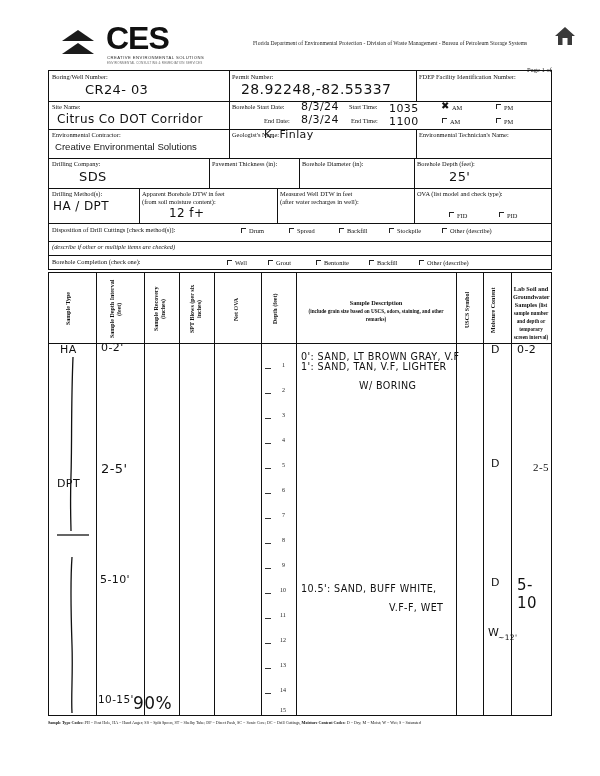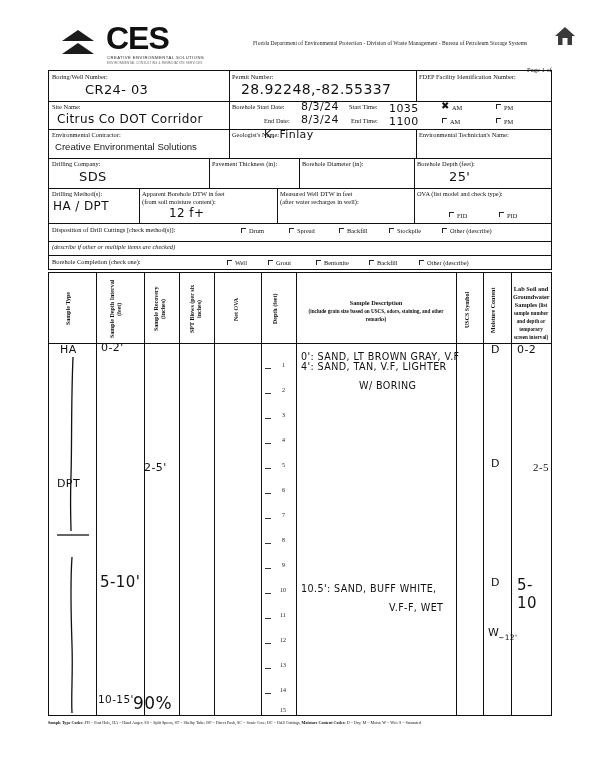--- a/index.html
+++ b/index.html
@@ -232,22 +232,22 @@
 
     <div class="hw" style="left:11px;top:70px;font-size:11px;">HA</div>
     <div class="hw" style="left:8px;top:204px;font-size:11px;">DPT</div>
     <svg class="squiggle" style="left:0;top:62px;width:47px;height:380px;" viewBox="0 0 47 380">
       <path d="M24 22 C22 70 23 110 22 140 C21 170 22 190 22 196" stroke="#111" stroke-width="1.3" fill="none"></path>
       <path d="M8 200 L40 200" stroke="#111" stroke-width="1.3" fill="none"></path>
       <path d="M23 222 C21 250 22 280 23 310 C24 340 22 360 23 378" stroke="#111" stroke-width="1.3" fill="none"></path>
     </svg>
 
     <div class="hw" style="left:52px;top:68px;font-size:11px;">0-2'</div>
-    <div class="hw" style="left:52px;top:188px;font-size:11px;margin-left:43px;">2-5'</div>
-    <div class="hw" style="left:51px;top:300px;font-size:15px;">5-10'</div>
+    <div class="hw" style="left:52px;top:188px;font-size:13px;">2-5'</div>
+    <div class="hw" style="left:51px;top:300px;font-size:11px;">5-10'</div>
     <div class="hw" style="left:49px;top:420px;font-size:10.5px;">10-15'</div>
 
     <div class="hw" style="left:84px;top:420px;font-size:17px;">90%</div>
 
     <div>
       <div class="tick" style="left:216px;top:95px;"></div>
           <div class="dnum" style="left:233px;top:89px;">1</div>
       <div class="tick" style="left:216px;top:120px;"></div>
           <div class="dnum" style="left:233px;top:114px;">2</div>
       <div class="tick" style="left:216px;top:145px;"></div>
@@ -271,21 +271,21 @@
       <div class="tick" style="left:216px;top:370px;"></div>
           <div class="dnum" style="left:231px;top:364px;">12</div>
       <div class="tick" style="left:216px;top:395px;"></div>
           <div class="dnum" style="left:231px;top:389px;">13</div>
       <div class="tick" style="left:216px;top:420px;"></div>
           <div class="dnum" style="left:231px;top:414px;">14</div>
       <div class="dnum" style="left:231px;top:434px;">15</div>
     </div>
 
     <div class="hw" style="left:252px;top:68px;font-size:9.6px;margin-top:10px;">0': SAND, LT BROWN GRAY, V.F</div>
-    <div class="hw" style="left:252px;top:88px;font-size:9.6px;">4': SAND, TAN, V.F, LIGHTER</div>
+    <div class="hw" style="left:252px;top:88px;font-size:9.6px;">1': SAND, TAN, V.F, LIGHTER</div>
     <div class="hw" style="left:310px;top:107px;font-size:9.6px;">W/ BORING</div>
     <div class="hw" style="left:252px;top:310px;font-size:9.6px;">10.5': SAND, BUFF WHITE,</div>
     <div class="hw" style="left:296px;top:329px;font-size:9.6px;margin-left:44px;">V.F-F, WET</div>
 
     <div class="hw" style="left:442px;top:70px;font-size:11px;">D</div>
     <div class="hw" style="left:442px;top:184px;font-size:11px;">D</div>
     <div class="hw" style="left:442px;top:303px;font-size:11px;">D</div>
     <div class="hw" style="left:439px;top:353px;font-size:11px;">W</div>
     <div class="hw" style="left:449px;top:360px;font-size:7.5px;">~12'</div>
 

